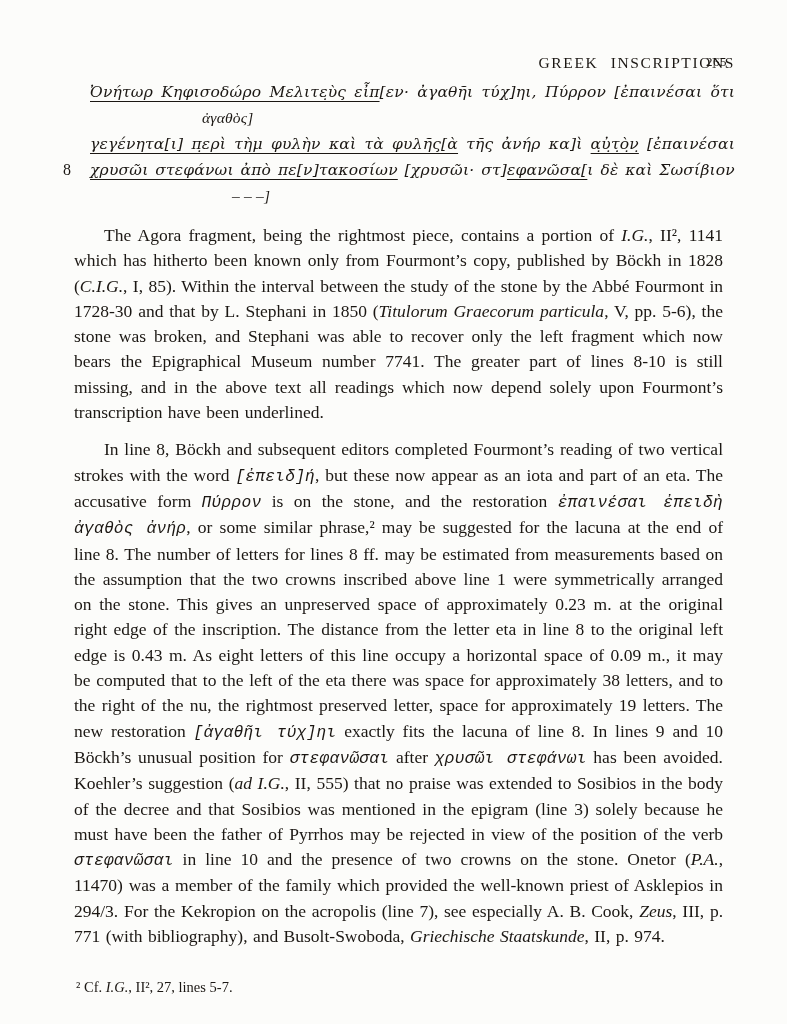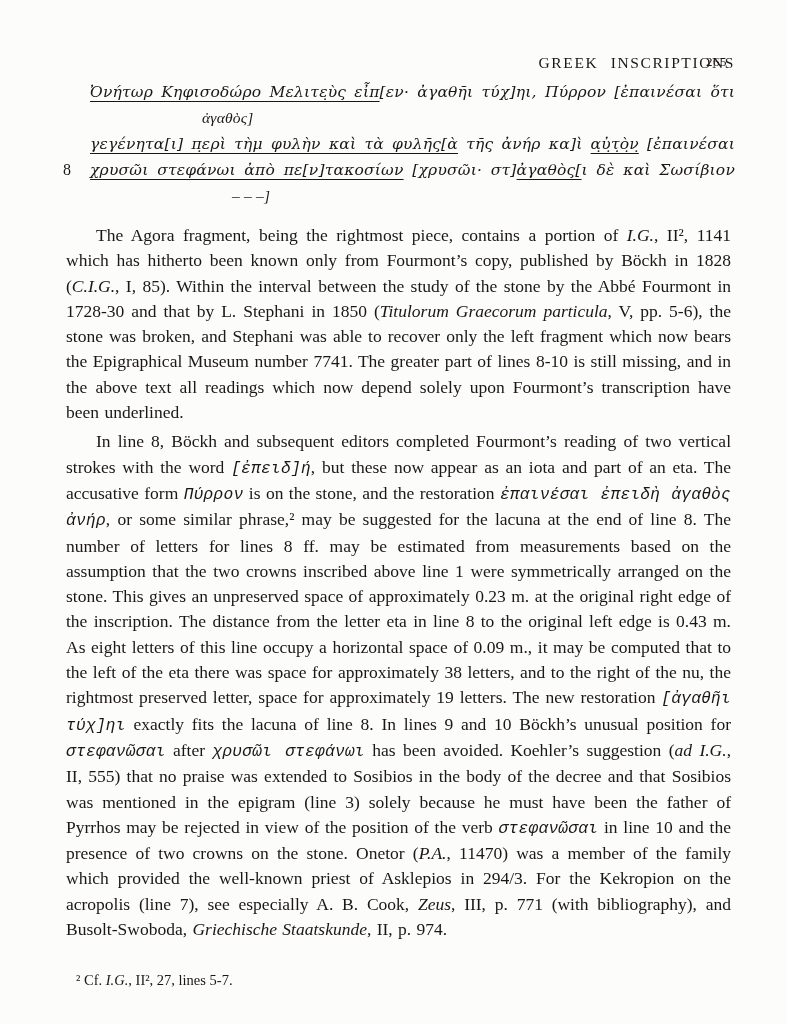--- a/index.html
+++ b/index.html
@@ -47,21 +47,21 @@
   }
   .ul { text-decoration:underline; text-decoration-thickness:1.2px; text-underline-offset:4px; }
 
   
   .body-text {
     margin-top:14px;
     font-size:17.5px; line-height:25.3px;
     text-align:justify;
     word-spacing:1px;
   }
-  p.para { margin:4px; text-indent:30px; }
+  p.para { margin:12px; text-indent:30px; }
   .it { font-style:italic; }
   .gk { font-family:Liberation Mono, monospace; font-style:italic; font-size:0.93em; letter-spacing:0.2px; }
 
   .footnote {
     margin-top:28px;
     font-size:14.5px; line-height:20px;
     text-indent:14px;
   }
 </style>
 </head>
@@ -81,21 +81,21 @@
     </div>
     <div class="insc-cont c1">ἀγαθὸς]</div>
 
     <div class="insc-line">
       <span class="line-no"></span>
       <span><span class="ul">γεγένητα[ι] π̣ερὶ τὴμ φυλὴν καὶ τὰ φυλῆς[ὰ</span><span> τῆς ἀνήρ κα]ὶ </span><span class="ul">α̣ὐ̣τ̣ὸ̣ν̣</span><span> [ἐπαινέσαι</span></span>
     </div>
 
     <div class="insc-line">
       <span class="line-no">8</span>
-      <span><span class="ul">χρυσῶι στεφάνωι ἀπὸ πε[ν]τακοσίων</span><span> [χρυσῶι· στ]</span><span class="ul">ἀγαθὸς[</span><span>ι δὲ καὶ Σωσίβιον</span></span>
+      <span><span class="ul">χρυσῶι στεφάνωι ἀπὸ πε[ν]τακοσίων</span><span> [χρυσῶι· στ]</span><span class="ul">εφανῶσα[</span><span>ι δὲ καὶ Σωσίβιον</span></span>
     </div>
     <div class="insc-cont c3">– – –]</div>
   </div>
 
   <div class="body-text">
     <p class="para"><span>The Agora fragment, being the rightmost piece, contains a portion of </span><span class="it">I.G.</span><span>, II², 1141 which has hitherto been known only from Fourmont’s copy, published by Böckh in 1828 (</span><span class="it">C.I.G.</span><span>, I, 85).  Within the interval between the study of the stone by the Abbé Fourmont in 1728-30 and that by L. Stephani in 1850 (</span><span class="it">Titulorum Graecorum particula</span><span>, V, pp. 5-6), the stone was broken, and Stephani was able to recover only the left fragment which now bears the Epigraphical Museum number 7741.  The greater part of lines 8-10 is still missing, and in the above text all readings which now depend solely upon Fourmont’s transcription have been underlined.</span></p>
     <p class="para"><span>In line 8, Böckh and subsequent editors completed Fourmont’s reading of two vertical strokes with the word </span><span class="gk">[ἐπειδ]ή</span><span>, but these now appear as an iota and part of an eta.  The accusative form </span><span class="gk">Πύρρον</span><span> is on the stone, and the restoration </span><span class="gk">ἐπαινέσαι ἐπειδὴ ἀγαθὸς ἀνήρ</span><span>, or some similar phrase,² may be suggested for the lacuna at the end of line 8.  The number of letters for lines 8 ff. may be estimated from measurements based on the assumption that the two crowns inscribed above line 1 were symmetrically arranged on the stone.  This gives an unpreserved space of approximately 0.23 m. at the original right edge of the inscription.  The distance from the letter eta in line 8 to the original left edge is 0.43 m.  As eight letters of this line occupy a horizontal space of 0.09 m., it may be computed that to the left of the eta there was space for approximately 38 letters, and to the right of the nu, the rightmost preserved letter, space for approximately 19 letters.  The new restoration </span><span class="gk">[ἀγαθῆι τύχ]ηι</span><span> exactly fits the lacuna of line 8.  In lines 9 and 10 Böckh’s unusual position for </span><span class="gk">στεφανῶσαι</span><span> after </span><span class="gk">χρυσῶι στεφάνωι</span><span> has been avoided.  Koehler’s suggestion (</span><span class="it">ad I.G.</span><span>, II, 555) that no praise was extended to Sosibios in the body of the decree and that Sosibios was mentioned in the epigram (line 3) solely because he must have been the father of Pyrrhos may be rejected in view of the position of the verb </span><span class="gk">στεφανῶσαι</span><span> in line 10 and the presence of two crowns on the stone.  Onetor (</span><span class="it">P.A.</span><span>, 11470) was a member of the family which provided the well-known priest of Asklepios in 294/3.  For the Kekropion on the acropolis (line 7), see especially A. B. Cook, </span><span class="it">Zeus</span><span>, III, p. 771 (with bibliography), and Busolt-Swoboda, </span><span class="it">Griechische Staatskunde</span><span>, II, p. 974.</span></p>
   </div>
 
   <div class="footnote"><span>² Cf. </span><span class="it">I.G.</span><span>, II², 27, lines 5-7.</span></div>

